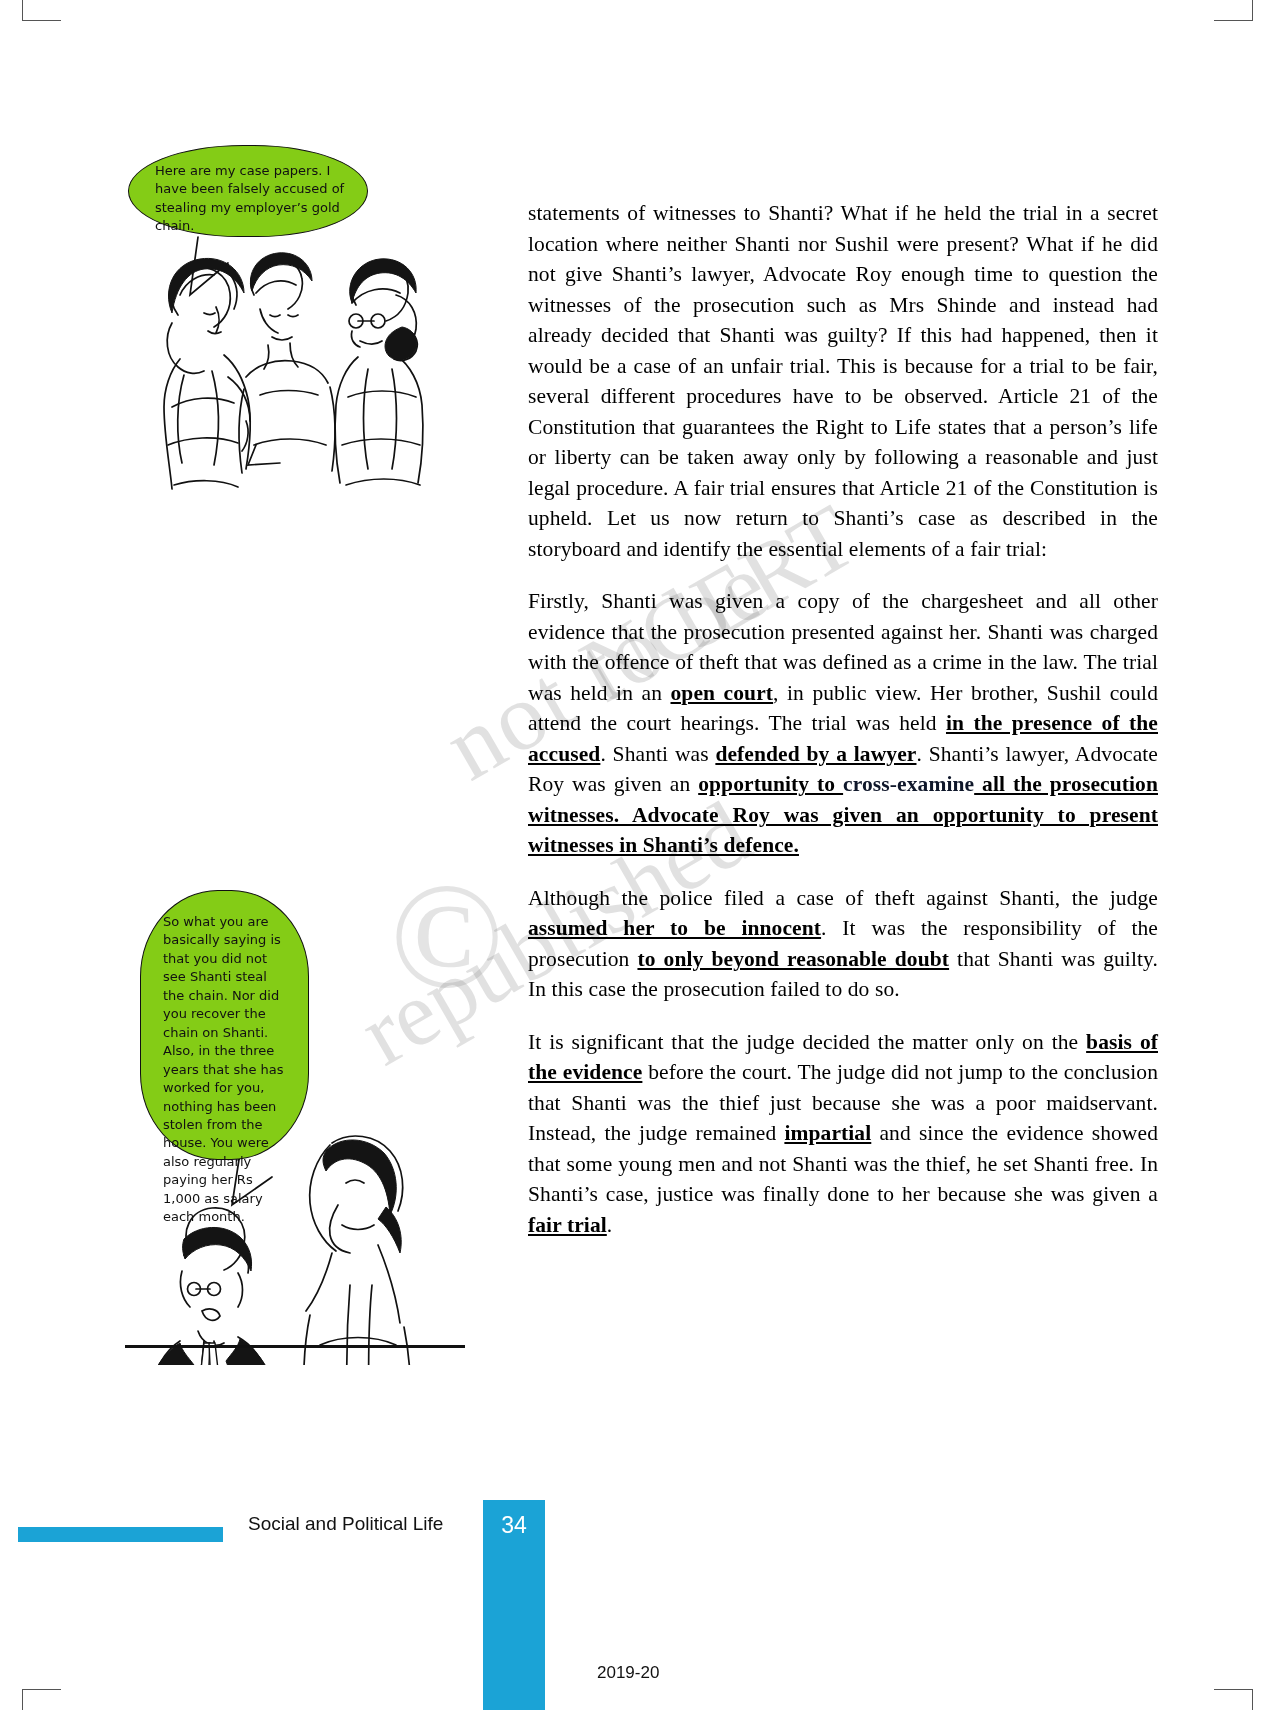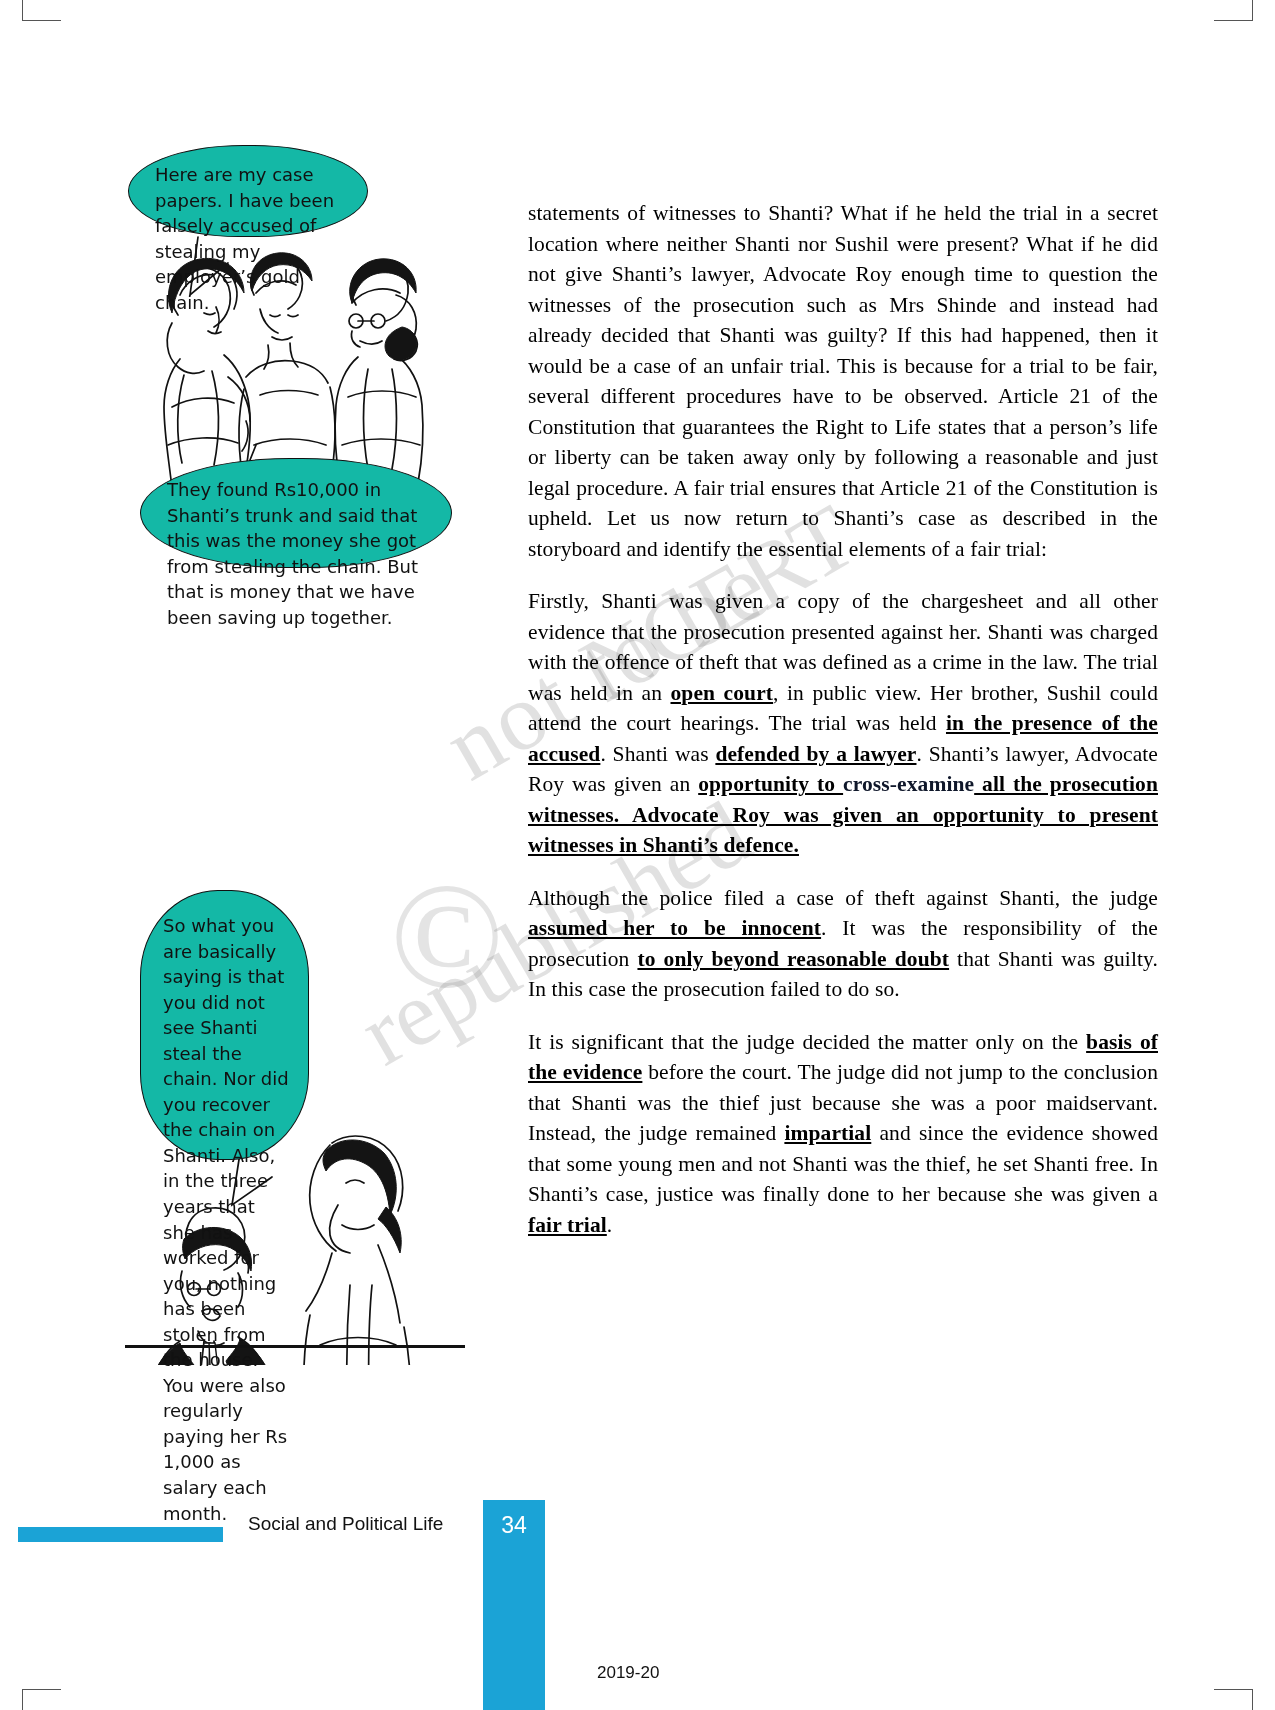--- a/index.html
+++ b/index.html
@@ -40,24 +40,24 @@
   .left-col {
     position: absolute;
     left: 120px;
     top: 145px;
     width: 350px;
     height: 1220px;
   }
 
   .bubble {
     position: absolute;
-    background: #14b8a6;
+    background: #84cc16;
     border: 1.6px solid #111;
     font-family: "DejaVu Sans", sans-serif;
-    font-size: 18px;
+    font-size: 13px;
     line-height: 1.42;
     color: #111;
     box-sizing: border-box;
   }
 
   .bubble-1 {
     left: 8px;
     top: 0px;
     width: 240px;
     height: 92px;
@@ -328,23 +328,20 @@
       <g fill="#141414" stroke="#141414">
         <path d="M206 1006 c14 -16 42 -14 58 2 c14 16 16 42 6 62 c-2 -26 -10 -44 -26 -52 c-16 -8 -30 -4 -38 8 c-4 -8 -4 -14 0 -20z"></path>
         <path d="M266 1062 c12 10 18 28 14 46 c-6 -16 -14 -28 -22 -34z"></path>
       </g>
     </svg>
 
     <div class="bubble bubble-1">
       <span>Here are my case papers. I have been falsely accused of stealing my employer’s gold chain.</span>
     </div>
 
-    <div class="bubble bubble-2">
-      <span>They found Rs10,000 in Shanti’s trunk and said that this was the money she got from stealing the chain. But that is money that we have been saving up together.</span>
-    </div>
 
     <div class="bubble bubble-3">
       <span>So what you are basically saying is that you did not see Shanti steal the chain. Nor did you recover the chain on Shanti. Also, in the three years that she has worked for you, nothing has been stolen from the house. You were also regularly paying her Rs 1,000 as salary each month.</span>
     </div>
 
     <div class="baseline-rule"></div>
   </div>
 
   <div class="watermark">
     <div class="wm-text wm-c">©</div>

